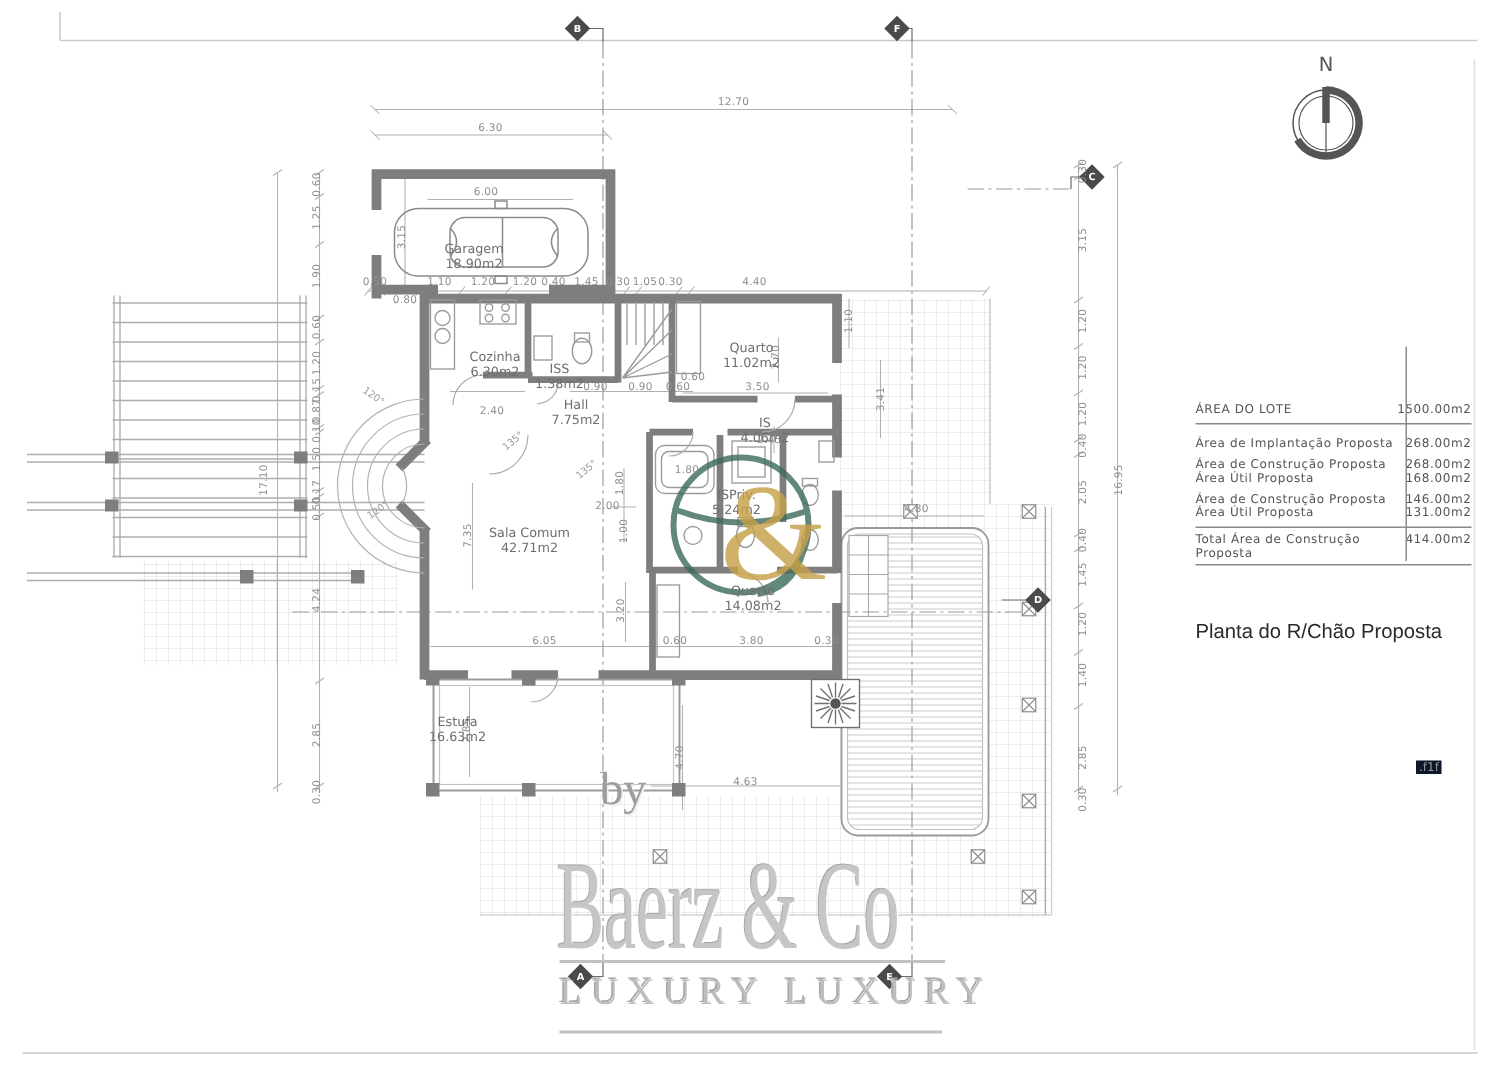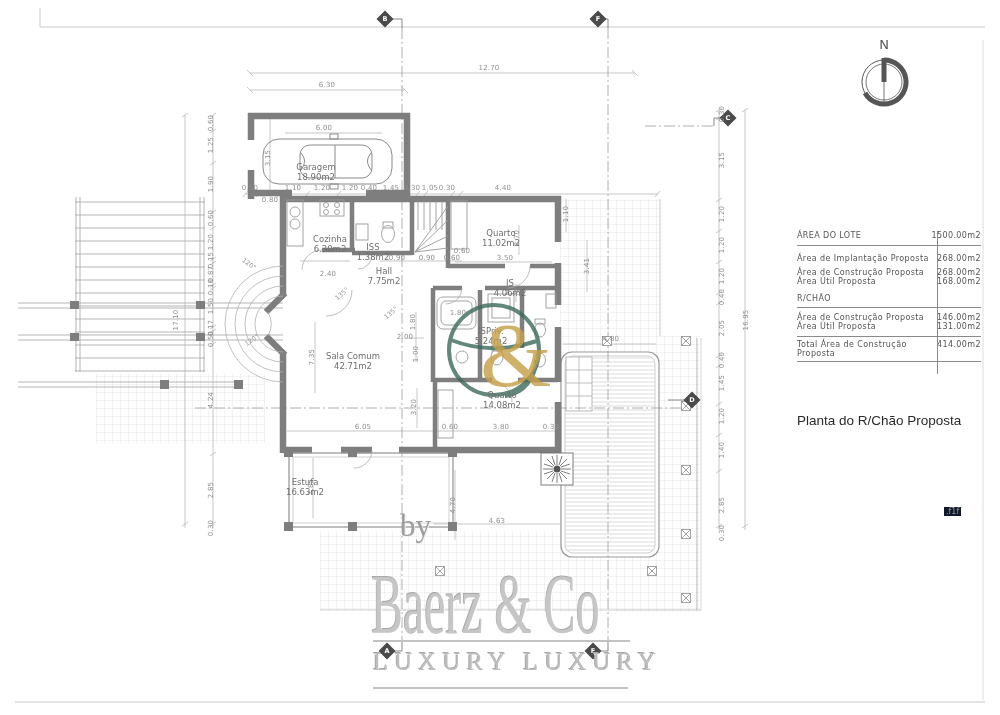--- a/index.html
+++ b/index.html
@@ -15,21 +15,21 @@
   .room{position:absolute;font-size:8.5px;color:#6f6f6f;text-align:center;line-height:1.2;
         transform:translate(-50%,-50%);white-space:nowrap;}
   .mletter{position:absolute;font-size:6.5px;color:#fff;font-weight:bold;
         transform:translate(-50%,-50%);}
   
   #areas{position:absolute;left:797px;top:231px;width:184px;color:#555;font-size:8px;}
   #areas .trow{display:flex;justify-content:space-between;letter-spacing:.4px;}
   #areas .b{border-bottom:1px solid #8a8a8a;}
   #areas .val{text-align:right;}
   #areas .vline{position:absolute;left:140px;top:0;width:1px;height:143px;background:#8a8a8a;}
-  .r0{padding-bottom:5px;}
+  .r0{padding-bottom:5px;margin-top:37px;}
   .r1{padding-top:8px;}
   .r2{padding-top:2px;padding-bottom:4px;}
   .r3{padding-top:5px;}
   .r5{padding-top:8px;padding-bottom:4px;}
   .r6{padding-top:5px;}
   .r7{padding-bottom:5px;}
   .r8{padding-top:3px;padding-bottom:3px;}
   #plan-title{position:absolute;left:797px;top:413px;font-size:13.5px;color:#2a2a2a;
         font-family:"Liberation Sans",sans-serif;}
   
@@ -410,23 +410,20 @@
       <span class="val">268.00m2</span>
     </div>
     <div class="trow r3">
       <span>Área  de  Construção  Proposta</span>
       <span class="val">268.00m2</span>
     </div>
     <div class="trow">
       <span>Área  Útil  Proposta</span>
       <span class="val">168.00m2</span>
     </div>
-    <div class="trow b r5">
-      <span>R/CHÃO</span>
-    </div>
     <div class="trow r6">
       <span>Área  de  Construção  Proposta</span>
       <span class="val">146.00m2</span>
     </div>
     <div class="trow b r7">
       <span>Área  Útil  Proposta</span>
       <span class="val">131.00m2</span>
     </div>
     <div class="trow b r8">
       <span>Total  Área  de  Construção  Proposta</span>

